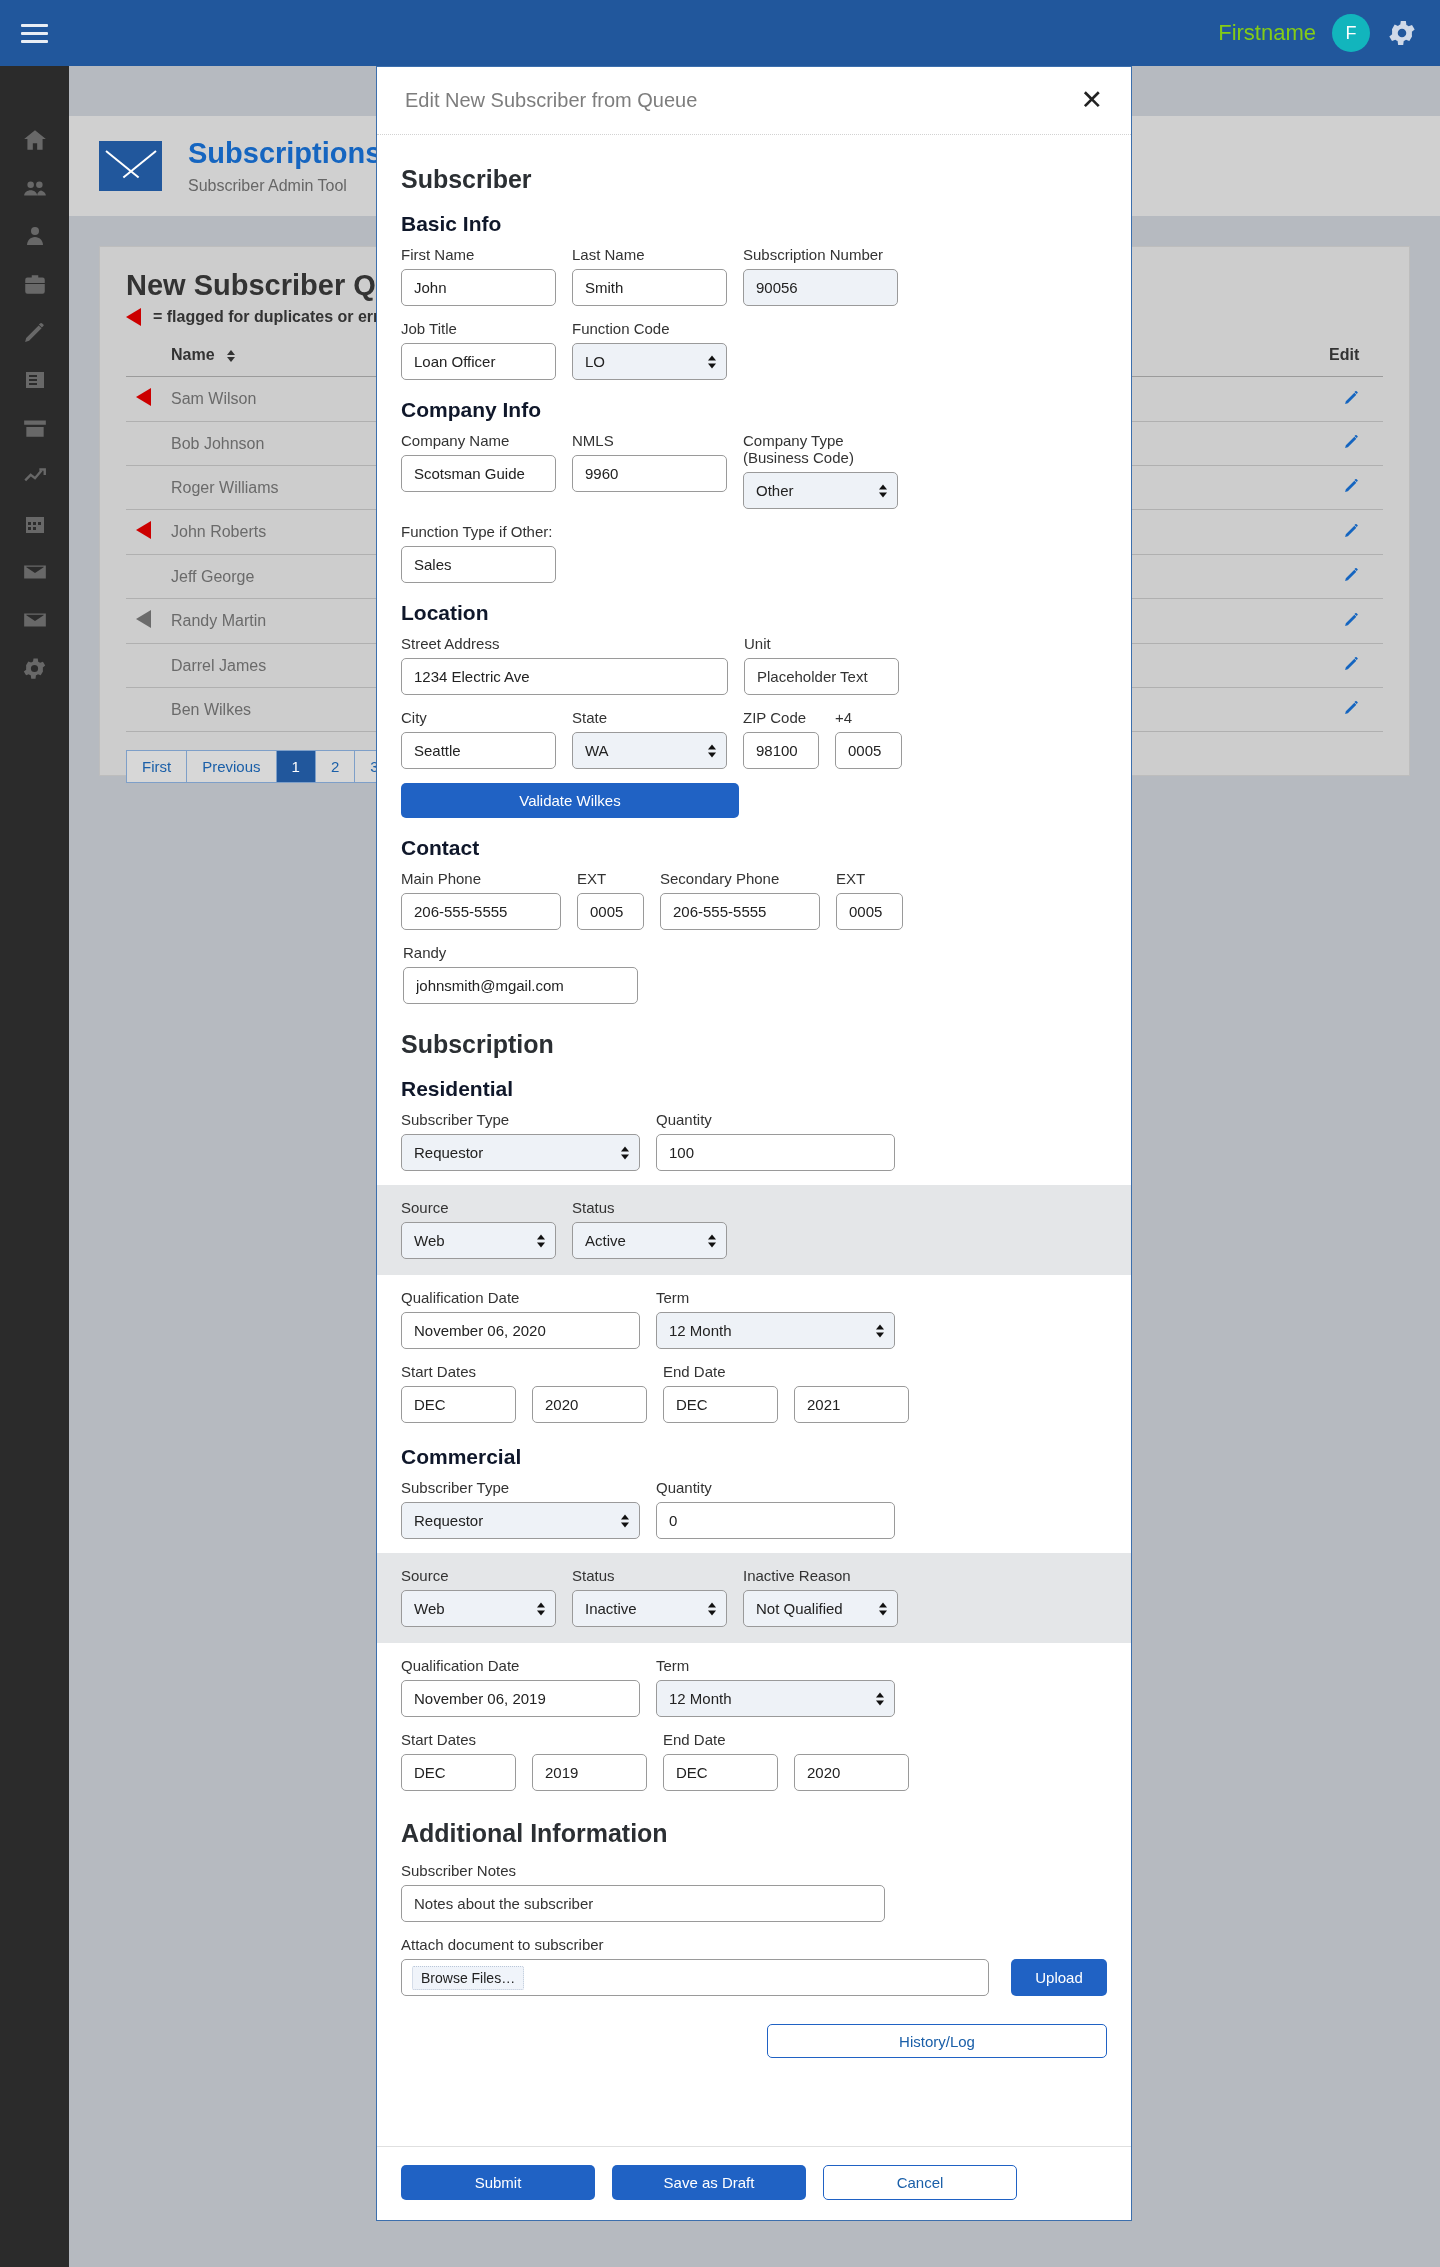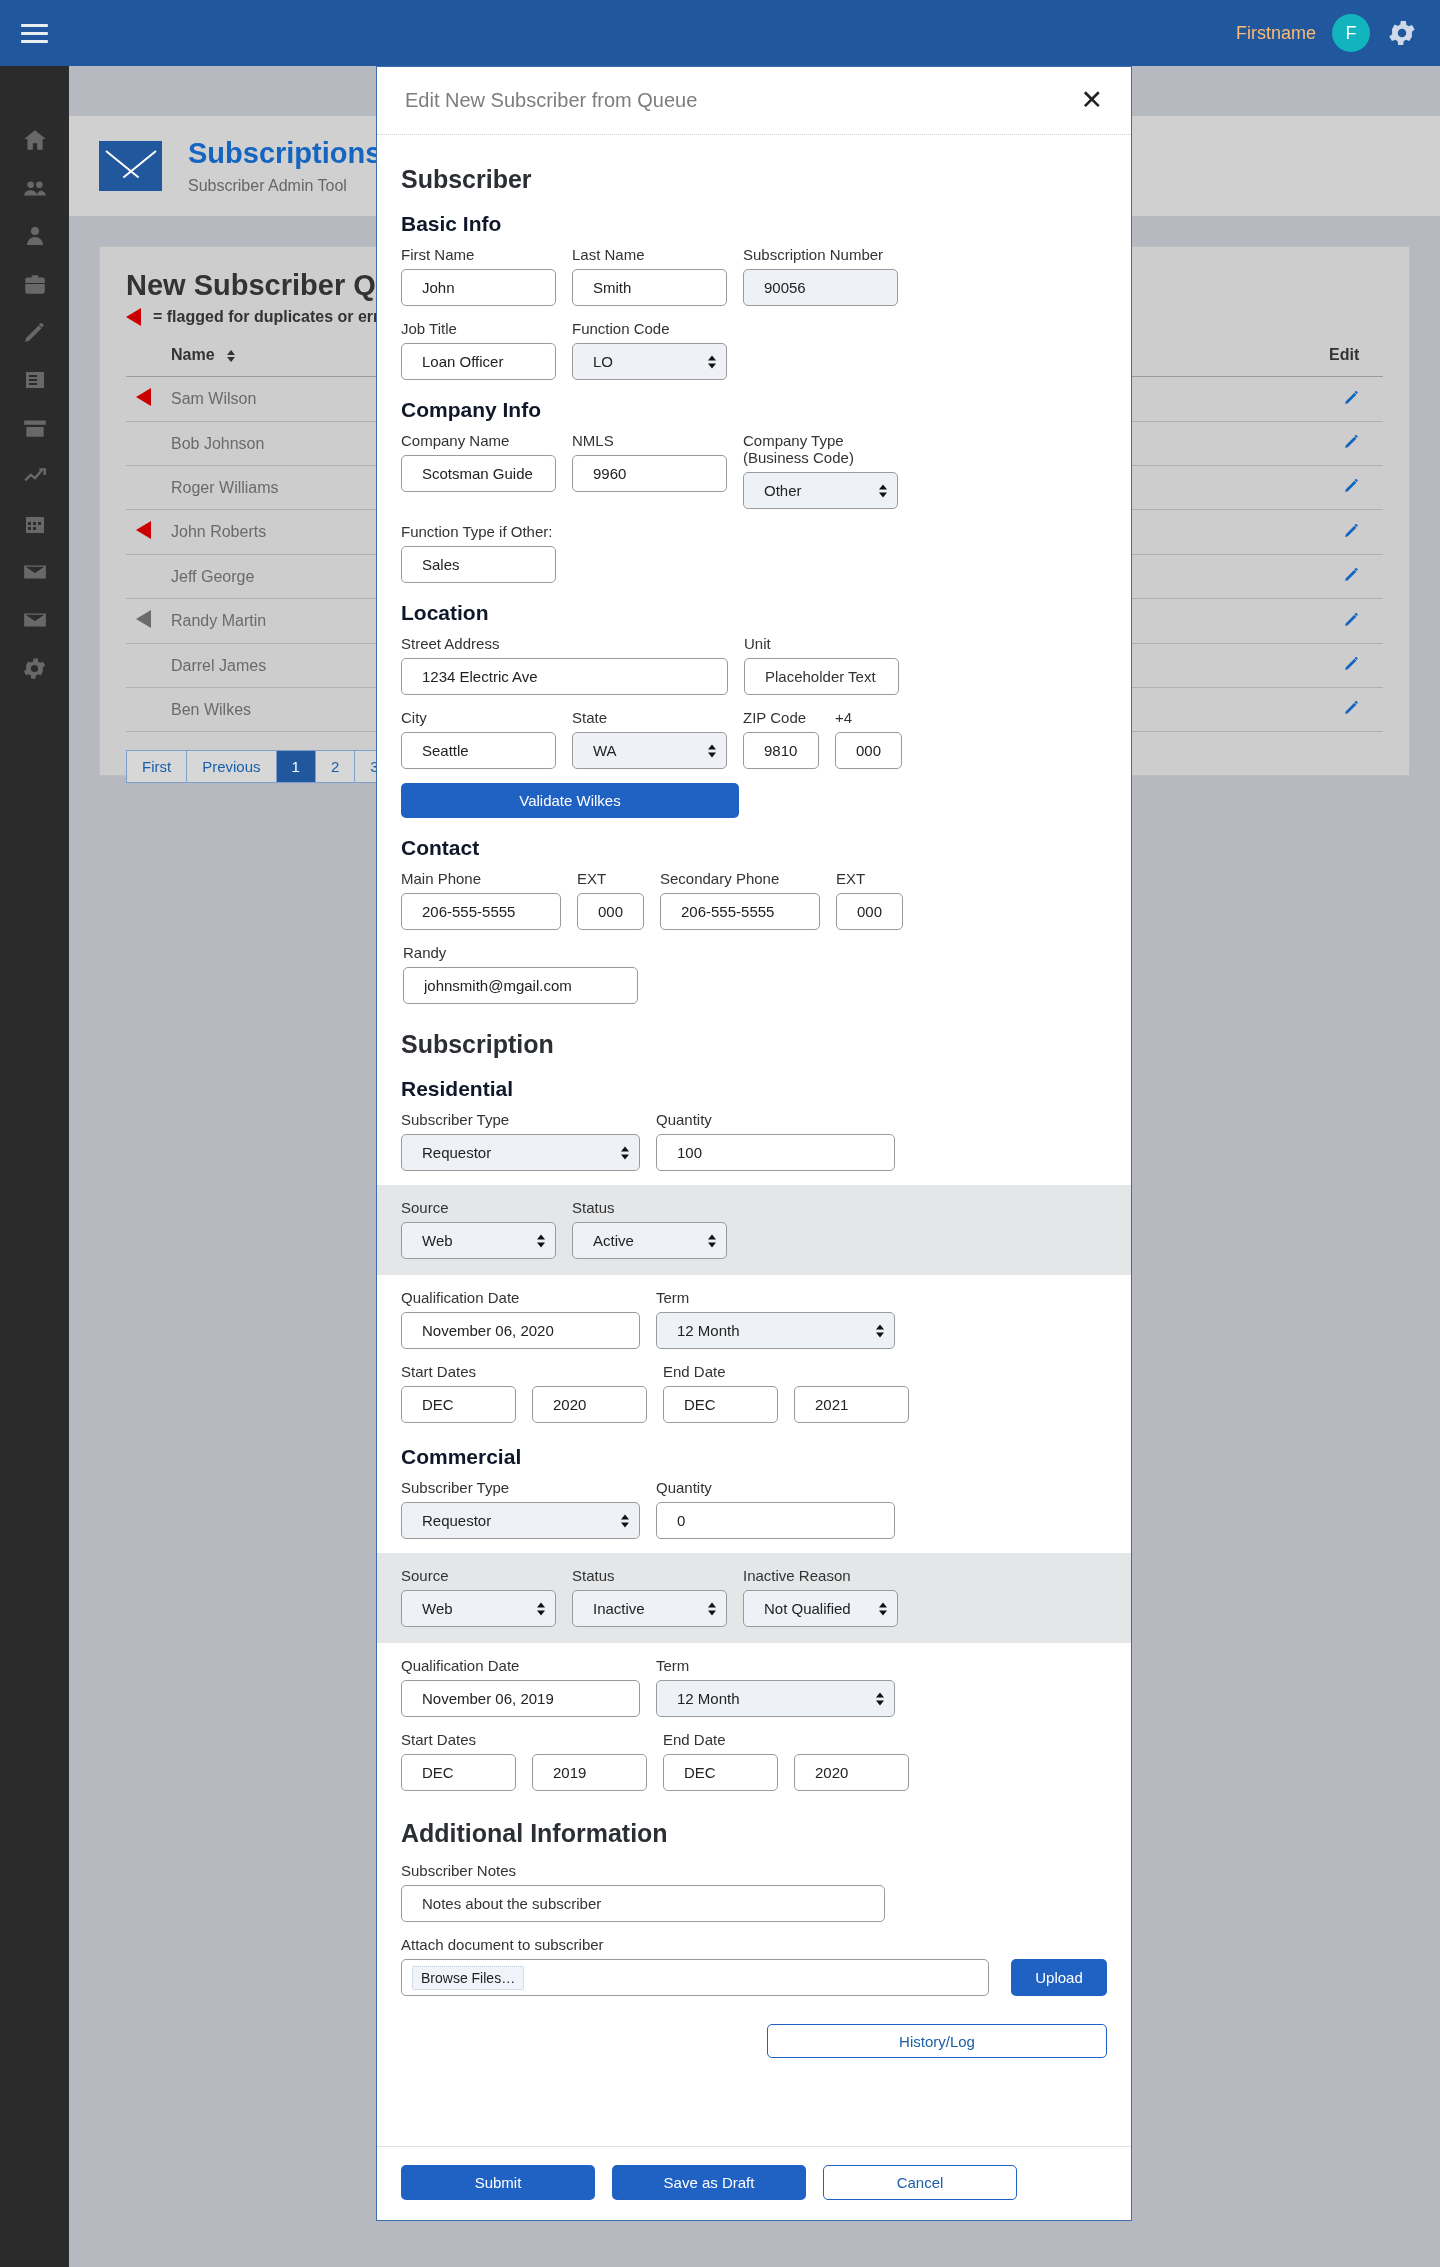--- a/index.html
+++ b/index.html
@@ -14,21 +14,21 @@
 
   
   .topbar {
     position:absolute; top:0; left:0; width:1440px; height:66px;
     background:#21579c; display:flex; align-items:center; z-index:5;
   }
   .hamburger { width:68px; display:flex; flex-direction:column; gap:5px; align-items:center;
     justify-content:center; height:66px; cursor:pointer; }
   .hamburger span { display:block; width:27px; height:3px; background:#e9eef5; border-radius:1px; }
   .topbar-right { margin-left:auto; display:flex; align-items:center; gap:16px; padding-right:22px; }
-  .user-name { color:#fdba74; font-size:18px; }
+  .user-name { color:#84cc16; font-size:22px; }
   .avatar { width:38px; height:38px; border-radius:50%; background:#12b5bd; color:#fff;
     display:flex; align-items:center; justify-content:center; font-size:18px; }
   .gear-top { width:32px; height:32px; cursor:pointer; }
 
   
   .sidebar {
     position:absolute; top:66px; left:0; width:69px; height:2201px;
     background:#2b2b2b; z-index:4;
   }
   .side-item { height:48px; display:flex; align-items:center; justify-content:center;
@@ -100,21 +100,21 @@
   h2.sec { font-size:25px; font-weight:bold; color:#2b2f33; margin:10px 0 14px 0; }
   h3.sub { font-size:21px; font-weight:bold; color:#0f172a; margin:18px 0 10px 0; }
   h3.sub.tight { margin-top:22px; }
 
   .lbl { font-size:15px; color:#333; margin-bottom:6px; display:block; }
   .row { display:flex; gap:16px; margin-bottom:14px; }
   .fld { display:flex; flex-direction:column; }
 
   input.ti, .sel {
     height:37px; border:1px solid #9a9a9a; border-radius:5px; background:#fff;
-    font-size:15px; color:#222; padding:0 20px; font-family:"Liberation Sans", sans-serif;
+    font-size:15px; color:#222; padding:0 12px; font-family:"Liberation Sans", sans-serif;
     outline:none; width:100%;
   }
   input.ti::placeholder { color:#333; }
   .sel {
     background:#eef2f7; display:flex; align-items:center; position:relative;
     padding-right:30px; cursor:pointer;
   }
   input.ti.filled { background:#eef2f7; }
   .spin { position:absolute; right:10px; top:50%; transform:translateY(-50%);
     display:flex; flex-direction:column; gap:3px; }

